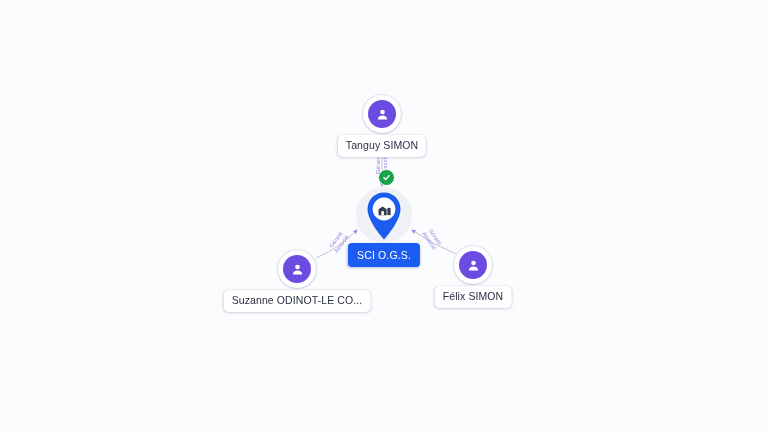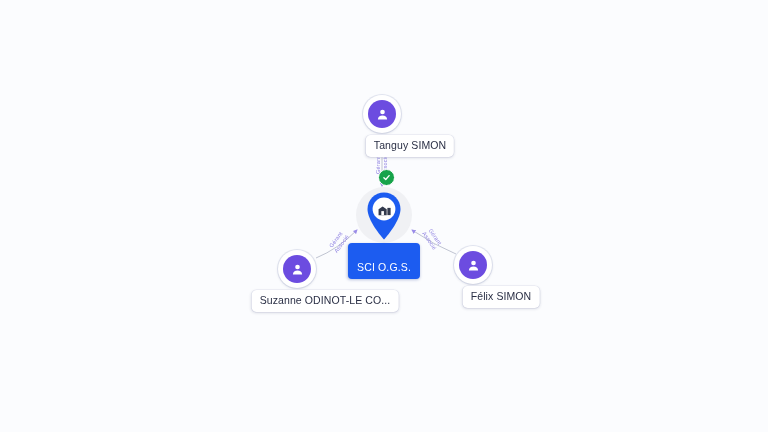--- a/index.html
+++ b/index.html
@@ -61,21 +61,20 @@
     transform: translateX(-50%);
     background: #ffffff;
     color: #2a2f45;
     font-size: 10.5px;
     line-height: 1;
     letter-spacing: .1px;
     padding: 5px 8px 6px;
     border-radius: 5px;
     white-space: nowrap;
     box-shadow: 0 1px 3px rgba(30,40,90,0.16), 0 0 0 0.6px rgba(228,231,242,0.9);
-    margin-left: 28px;
   }
 
   
   .company-node {
     position: absolute;
     width: 0; height: 0;
   }
   .halo {
     position: absolute;
     left: -28px; top: -28px;
@@ -115,21 +114,21 @@
     position: absolute;
     top: 28px;
     left: 50%;
     transform: translateX(-50%);
     background: #1c5cf0;
     color: #ffffff;
     font-size: 10.5px;
     line-height: 1;
     font-weight: normal;
     letter-spacing: .15px;
-    padding: 19px 9px 6px;
+    padding: 7px 9px 6px;
     border-radius: 4px;
     white-space: nowrap;
     box-shadow: 0 1px 3px rgba(20,50,140,0.28);
   }
 
   
   .edge-label {
     position: absolute;
     color: #8b7de0;
     font-size: 5.6px;

